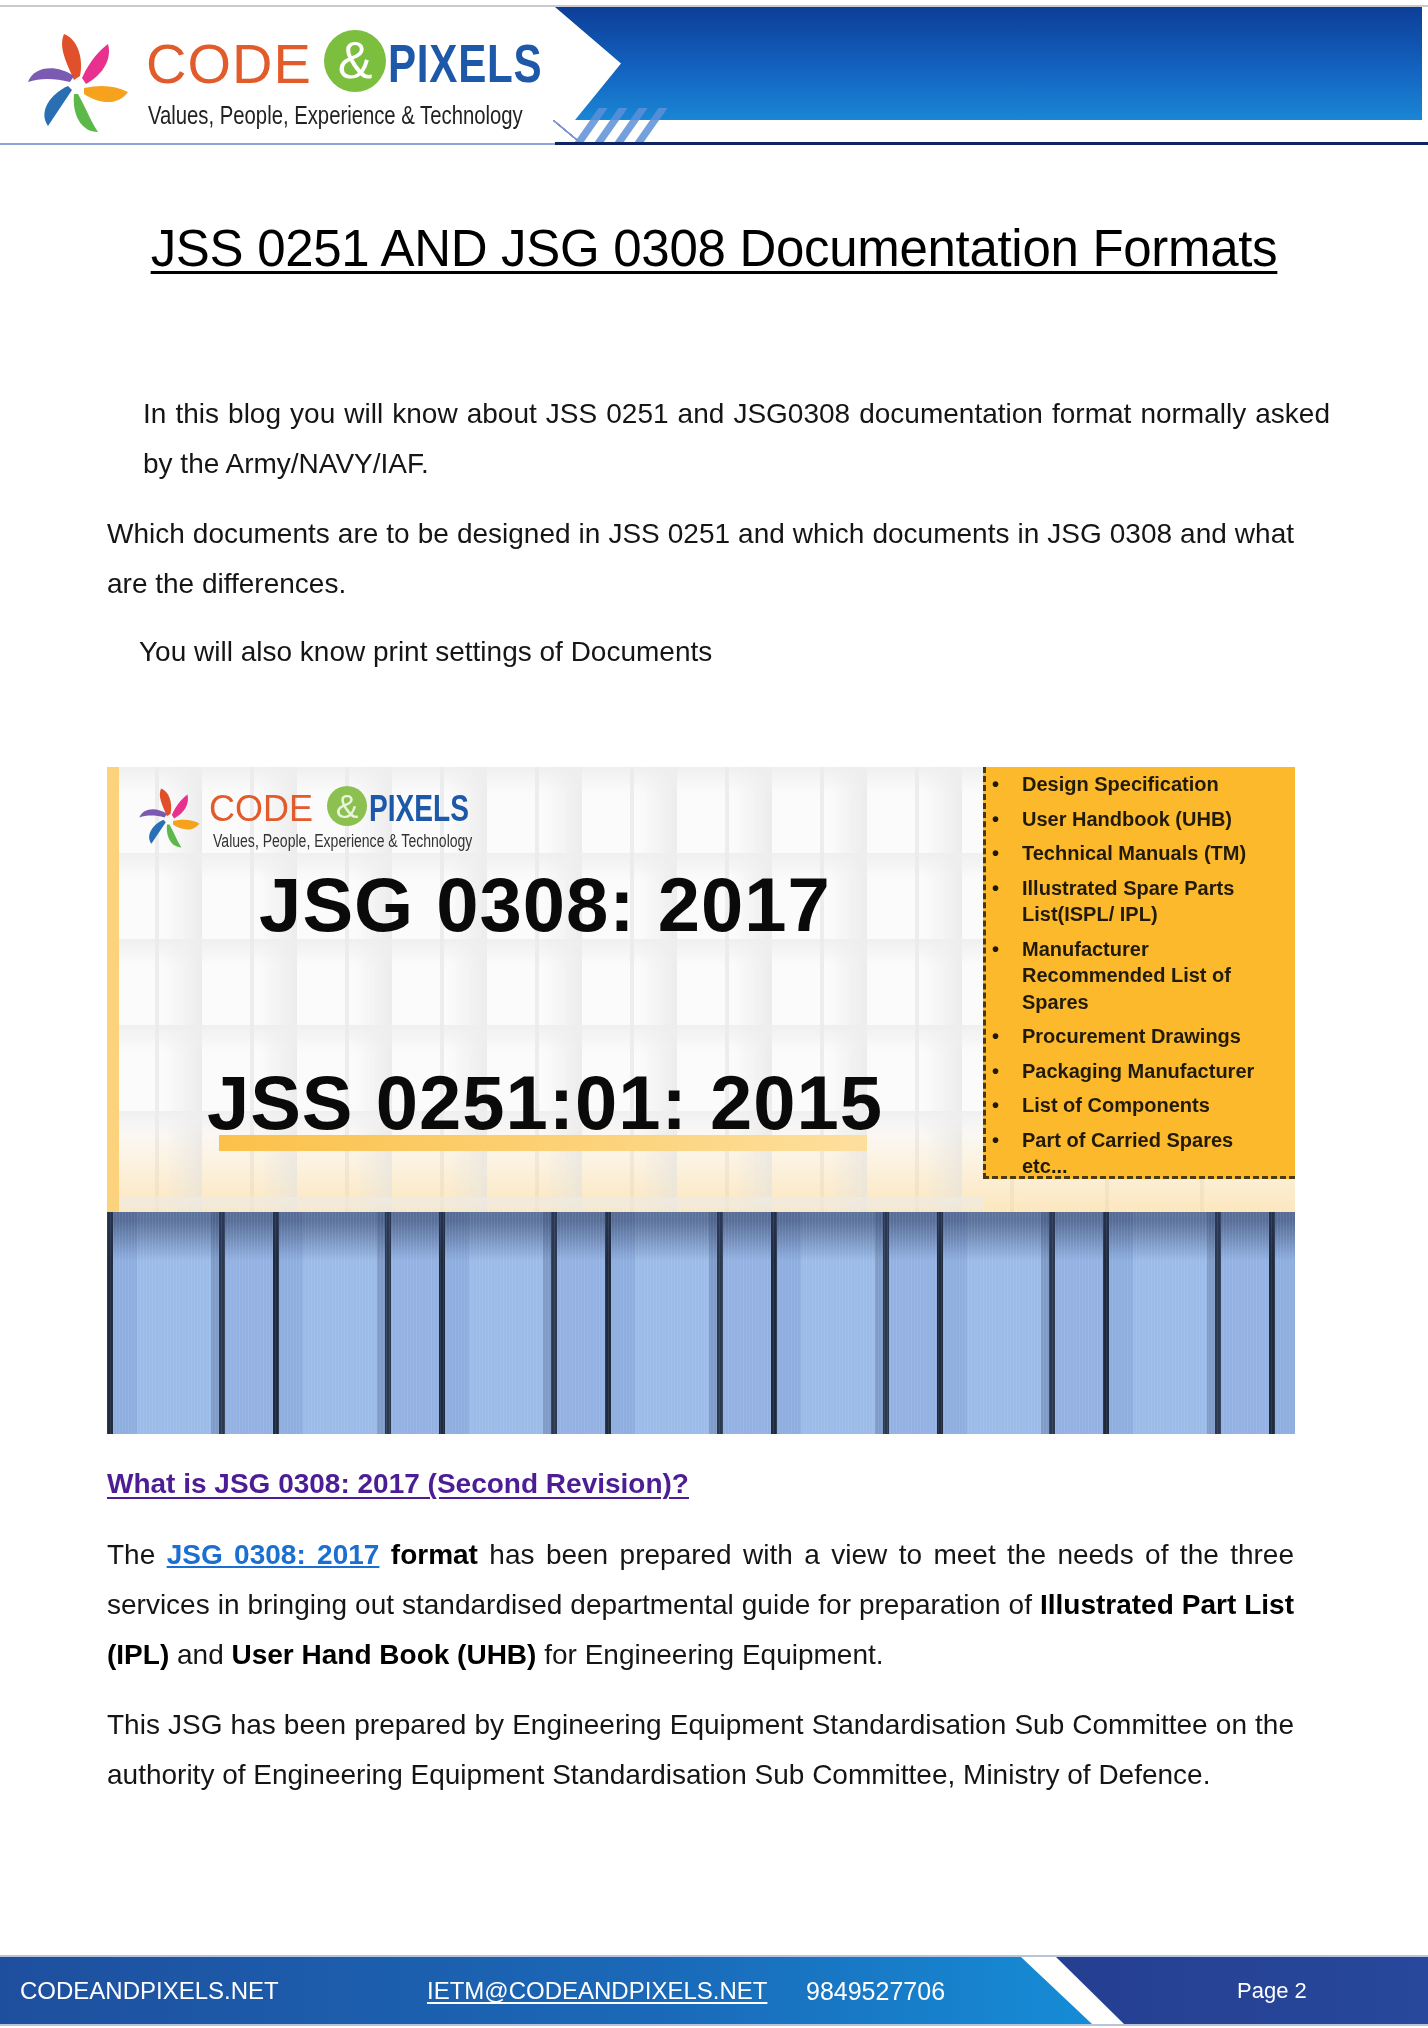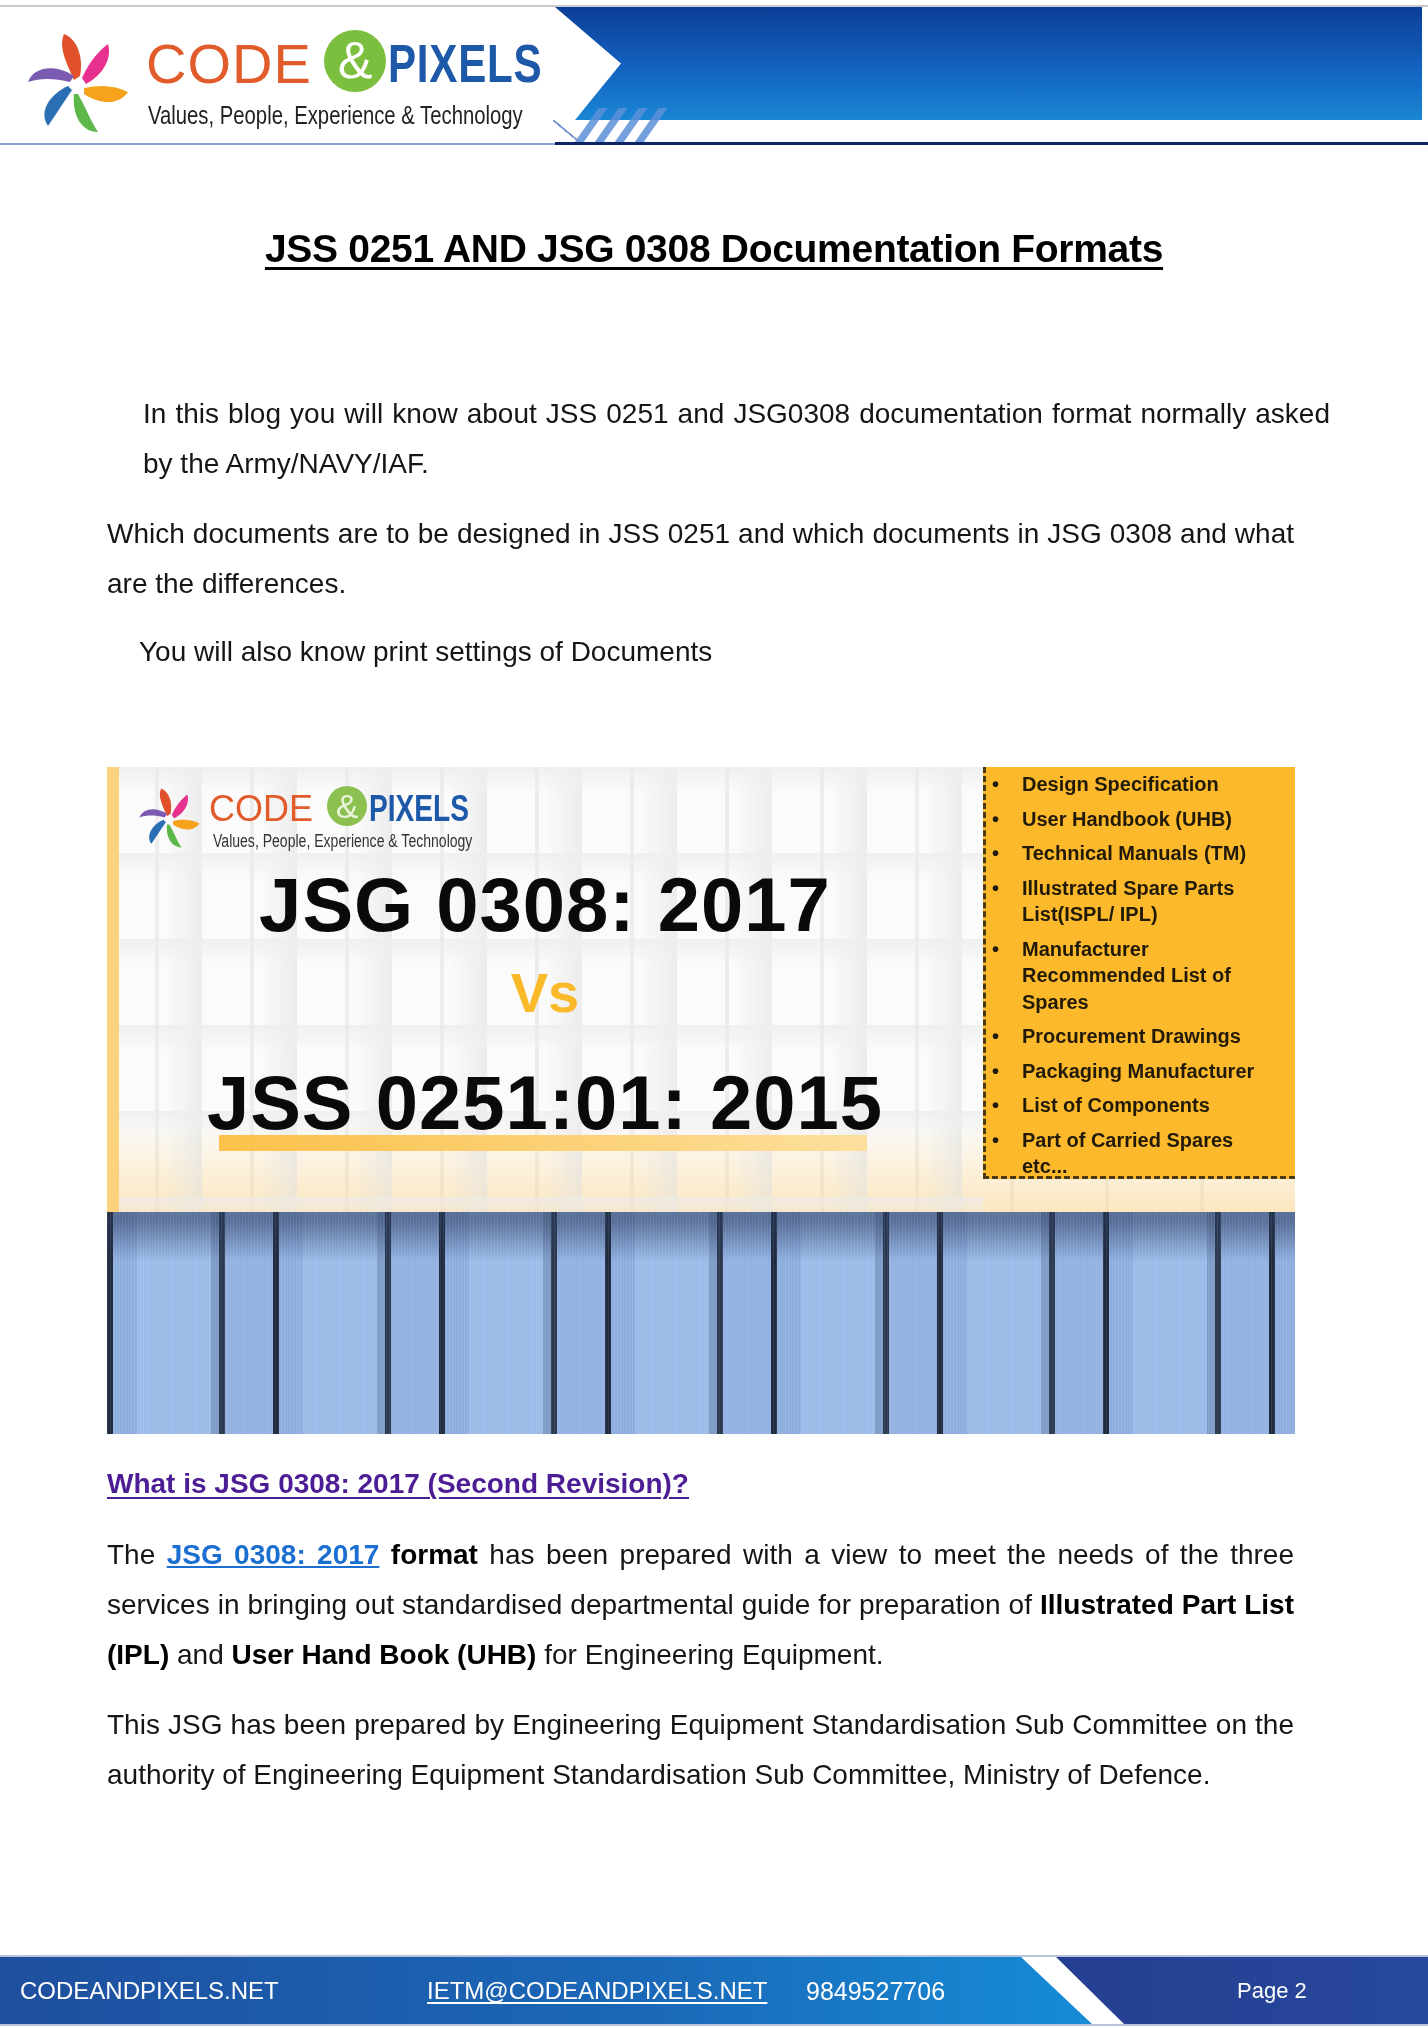--- a/index.html
+++ b/index.html
@@ -31,21 +31,21 @@
   .logo-amp {
     position: absolute; left: 300px; top: 2px; width: 62px; height: 62px; border-radius: 50%;
     background: #7cbf3f; color: #fff; font-size: 52px; line-height: 60px; text-align: center;
   }
   .logo-pixels { position: absolute; left: 364px; top: 8px; font-size: 54px; font-weight: bold; color: #1e58a8; line-height: 1; transform: scaleX(.78); transform-origin: left; letter-spacing: 1px; }
   .logo-tag { position: absolute; left: 124px; top: 72px; font-size: 26px; color: #222; white-space: nowrap; transform: scaleX(.78); transform-origin: left; }
 
   
   .title {
     position: absolute; left: 0; width: 1428px; top: 226px; text-align: center;
-    font-size: 39px; font-weight: bold; line-height: 46px; color: #000;
+    font-size: 51px; font-weight: normal; line-height: 46px; color: #000;
   }
   .title span { text-decoration: underline; text-decoration-thickness: 3px; text-underline-offset: 5px; letter-spacing: -0.3px; }
 
   .para {
     position: absolute; left: 107px; width: 1187px; font-size: 28px; line-height: 50px;
     color: #151515; text-align: justify; margin: 0;
   }
   .para.last-left { text-align: left; margin-left: 32px; }
   .p1 { top: 389px; margin-left: 36px; }
   .p2 { top: 509px; }
@@ -186,21 +186,20 @@
       <path d="M48 62 C 40 74, 32 86, 24 98 C 14 84, 26 66, 44 58 Z" fill="#2a6fb4"></path>
       <path d="M46 54 C 30 50, 16 50, 4 54 C 10 38, 32 36, 50 48 Z" fill="#7b5bb1"></path>
     </svg>
     <span class="bl-code">CODE</span>
     <span class="bl-amp">&amp;</span>
     <span class="bl-pixels">PIXELS</span>
     <span class="bl-tag">Values, People, Experience &amp; Technology</span>
   </div>
 
   <div class="bn-t1">JSG 0308: 2017</div>
-  <div class="bn-vs">Vs</div>
   <div class="bn-t2">JSS 0251:01: 2015</div>
   <div class="bn-underline"></div>
 
   <div class="yellow-box">
     <ul>
       <li><span class="bullet">•</span><span>Design Specification</span></li>
       <li><span class="bullet">•</span><span>User Handbook (UHB)</span></li>
       <li><span class="bullet">•</span><span>Technical Manuals (TM)</span></li>
       <li><span class="bullet">•</span><span>Illustrated Spare Parts List(ISPL/ IPL)</span></li>
       <li><span class="bullet">•</span><span>Manufacturer Recommended List of Spares</span></li>

